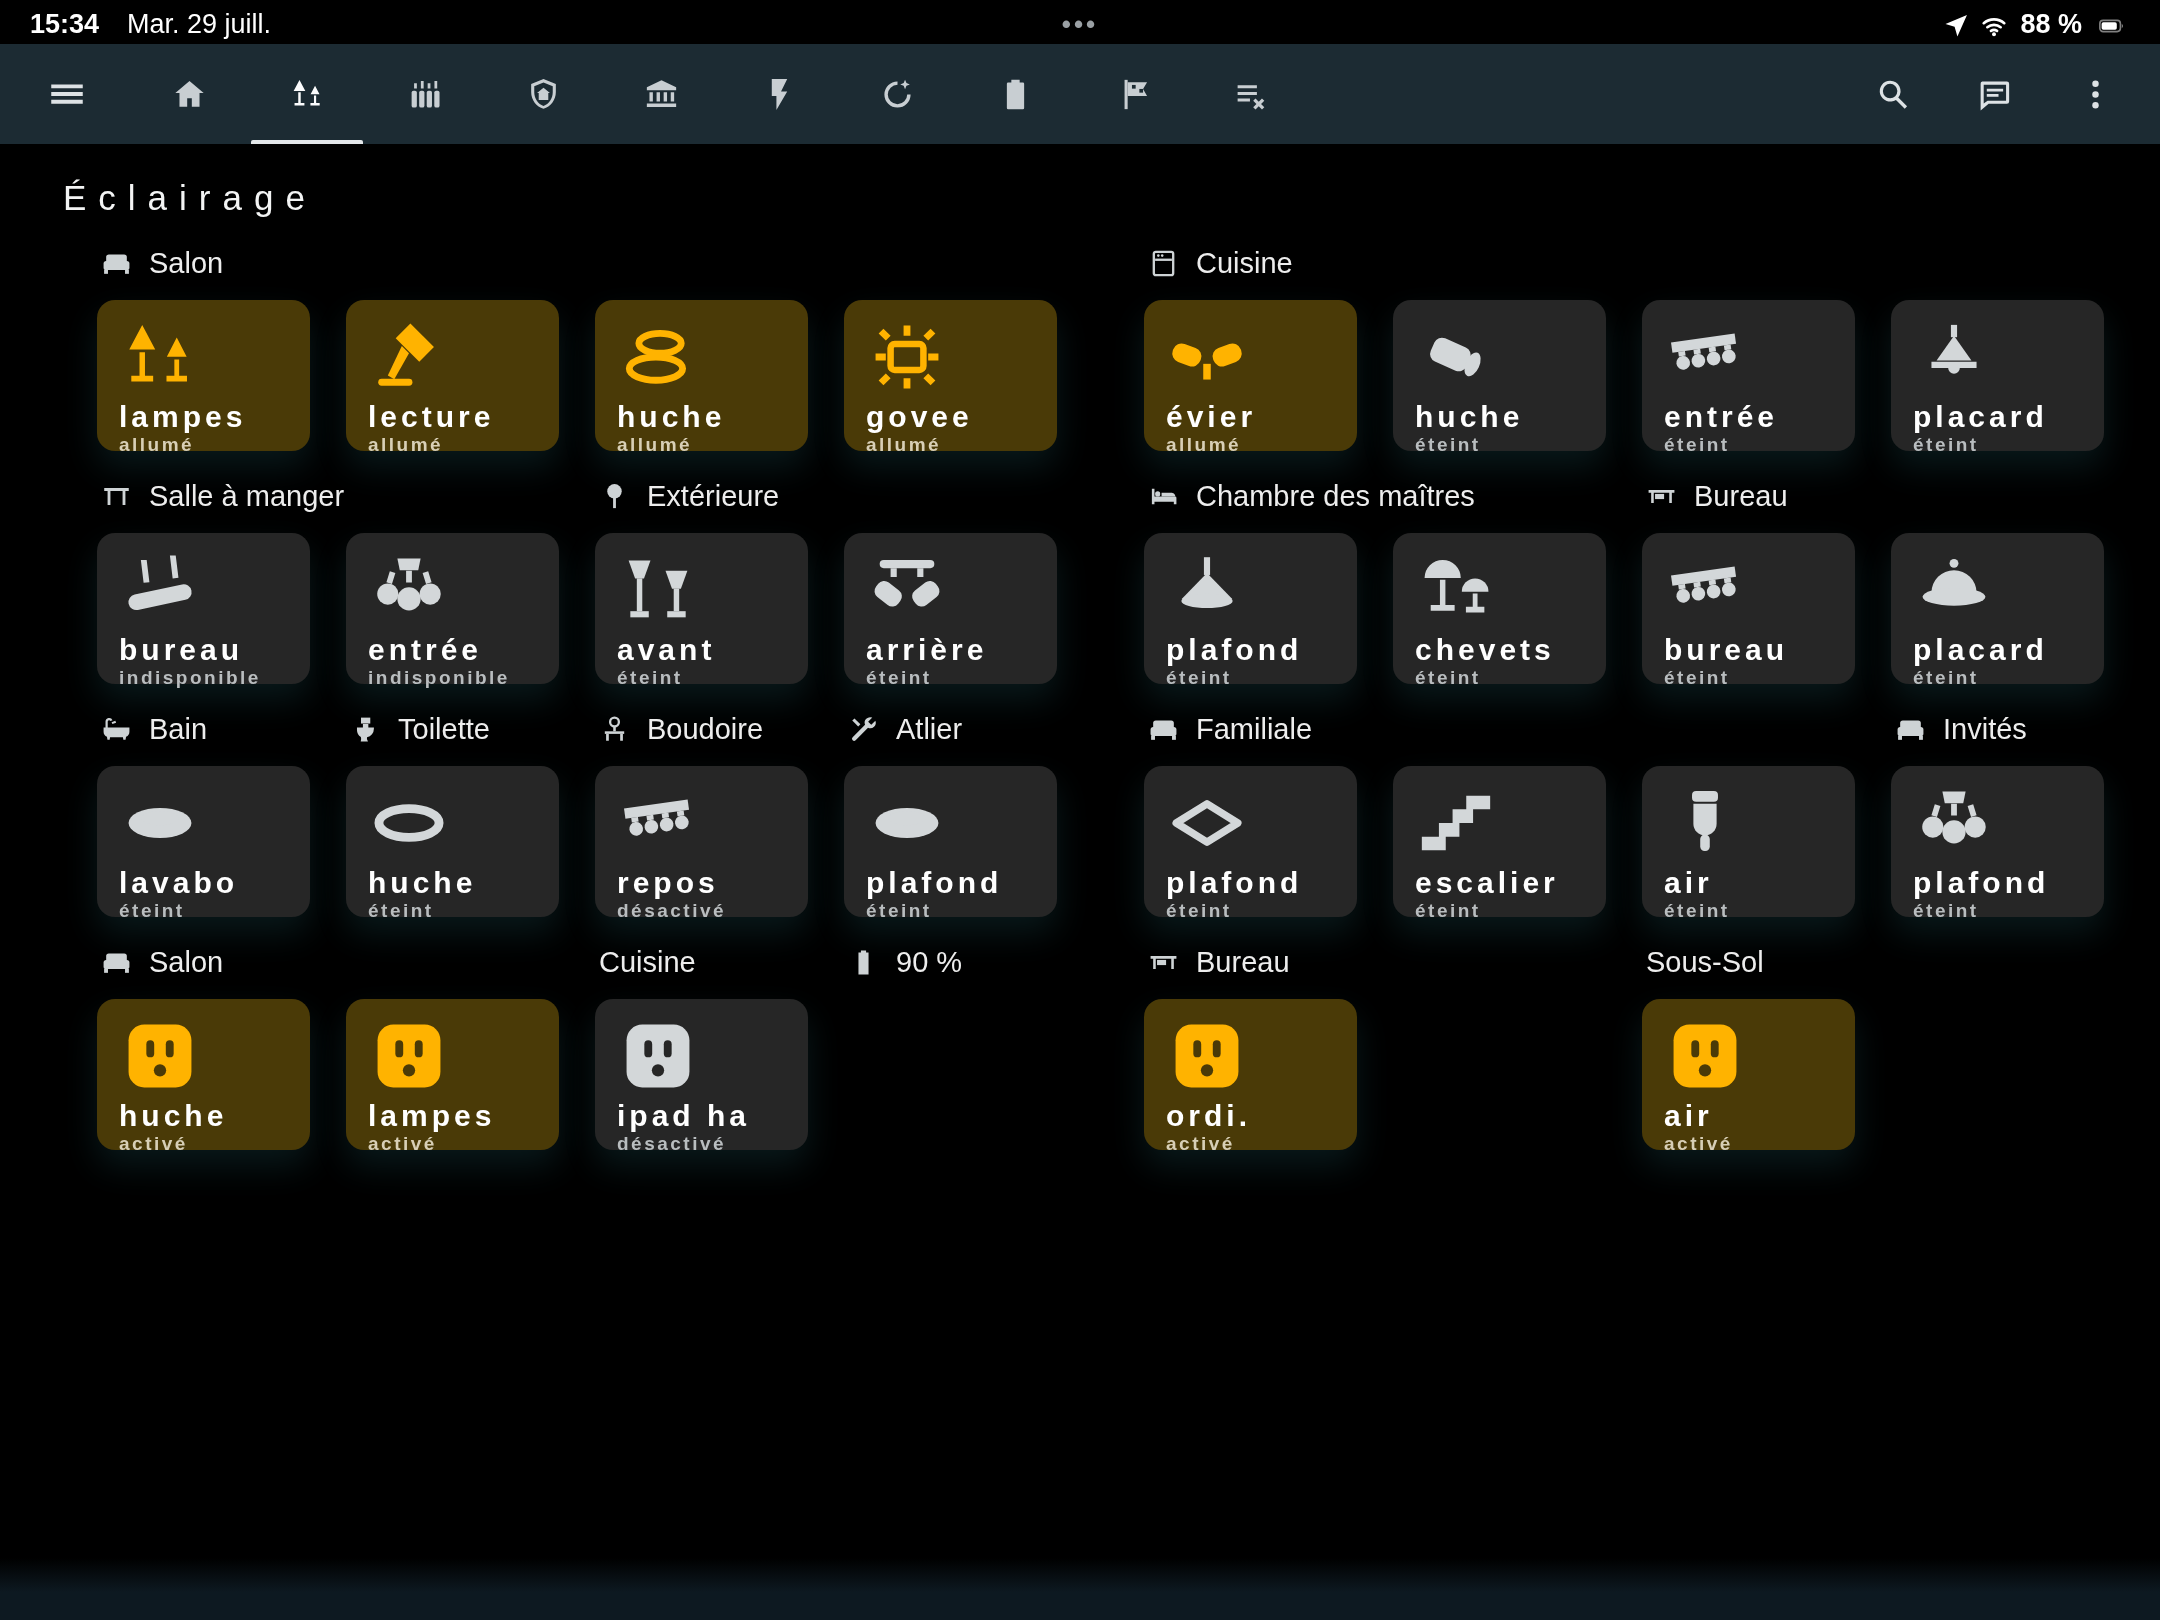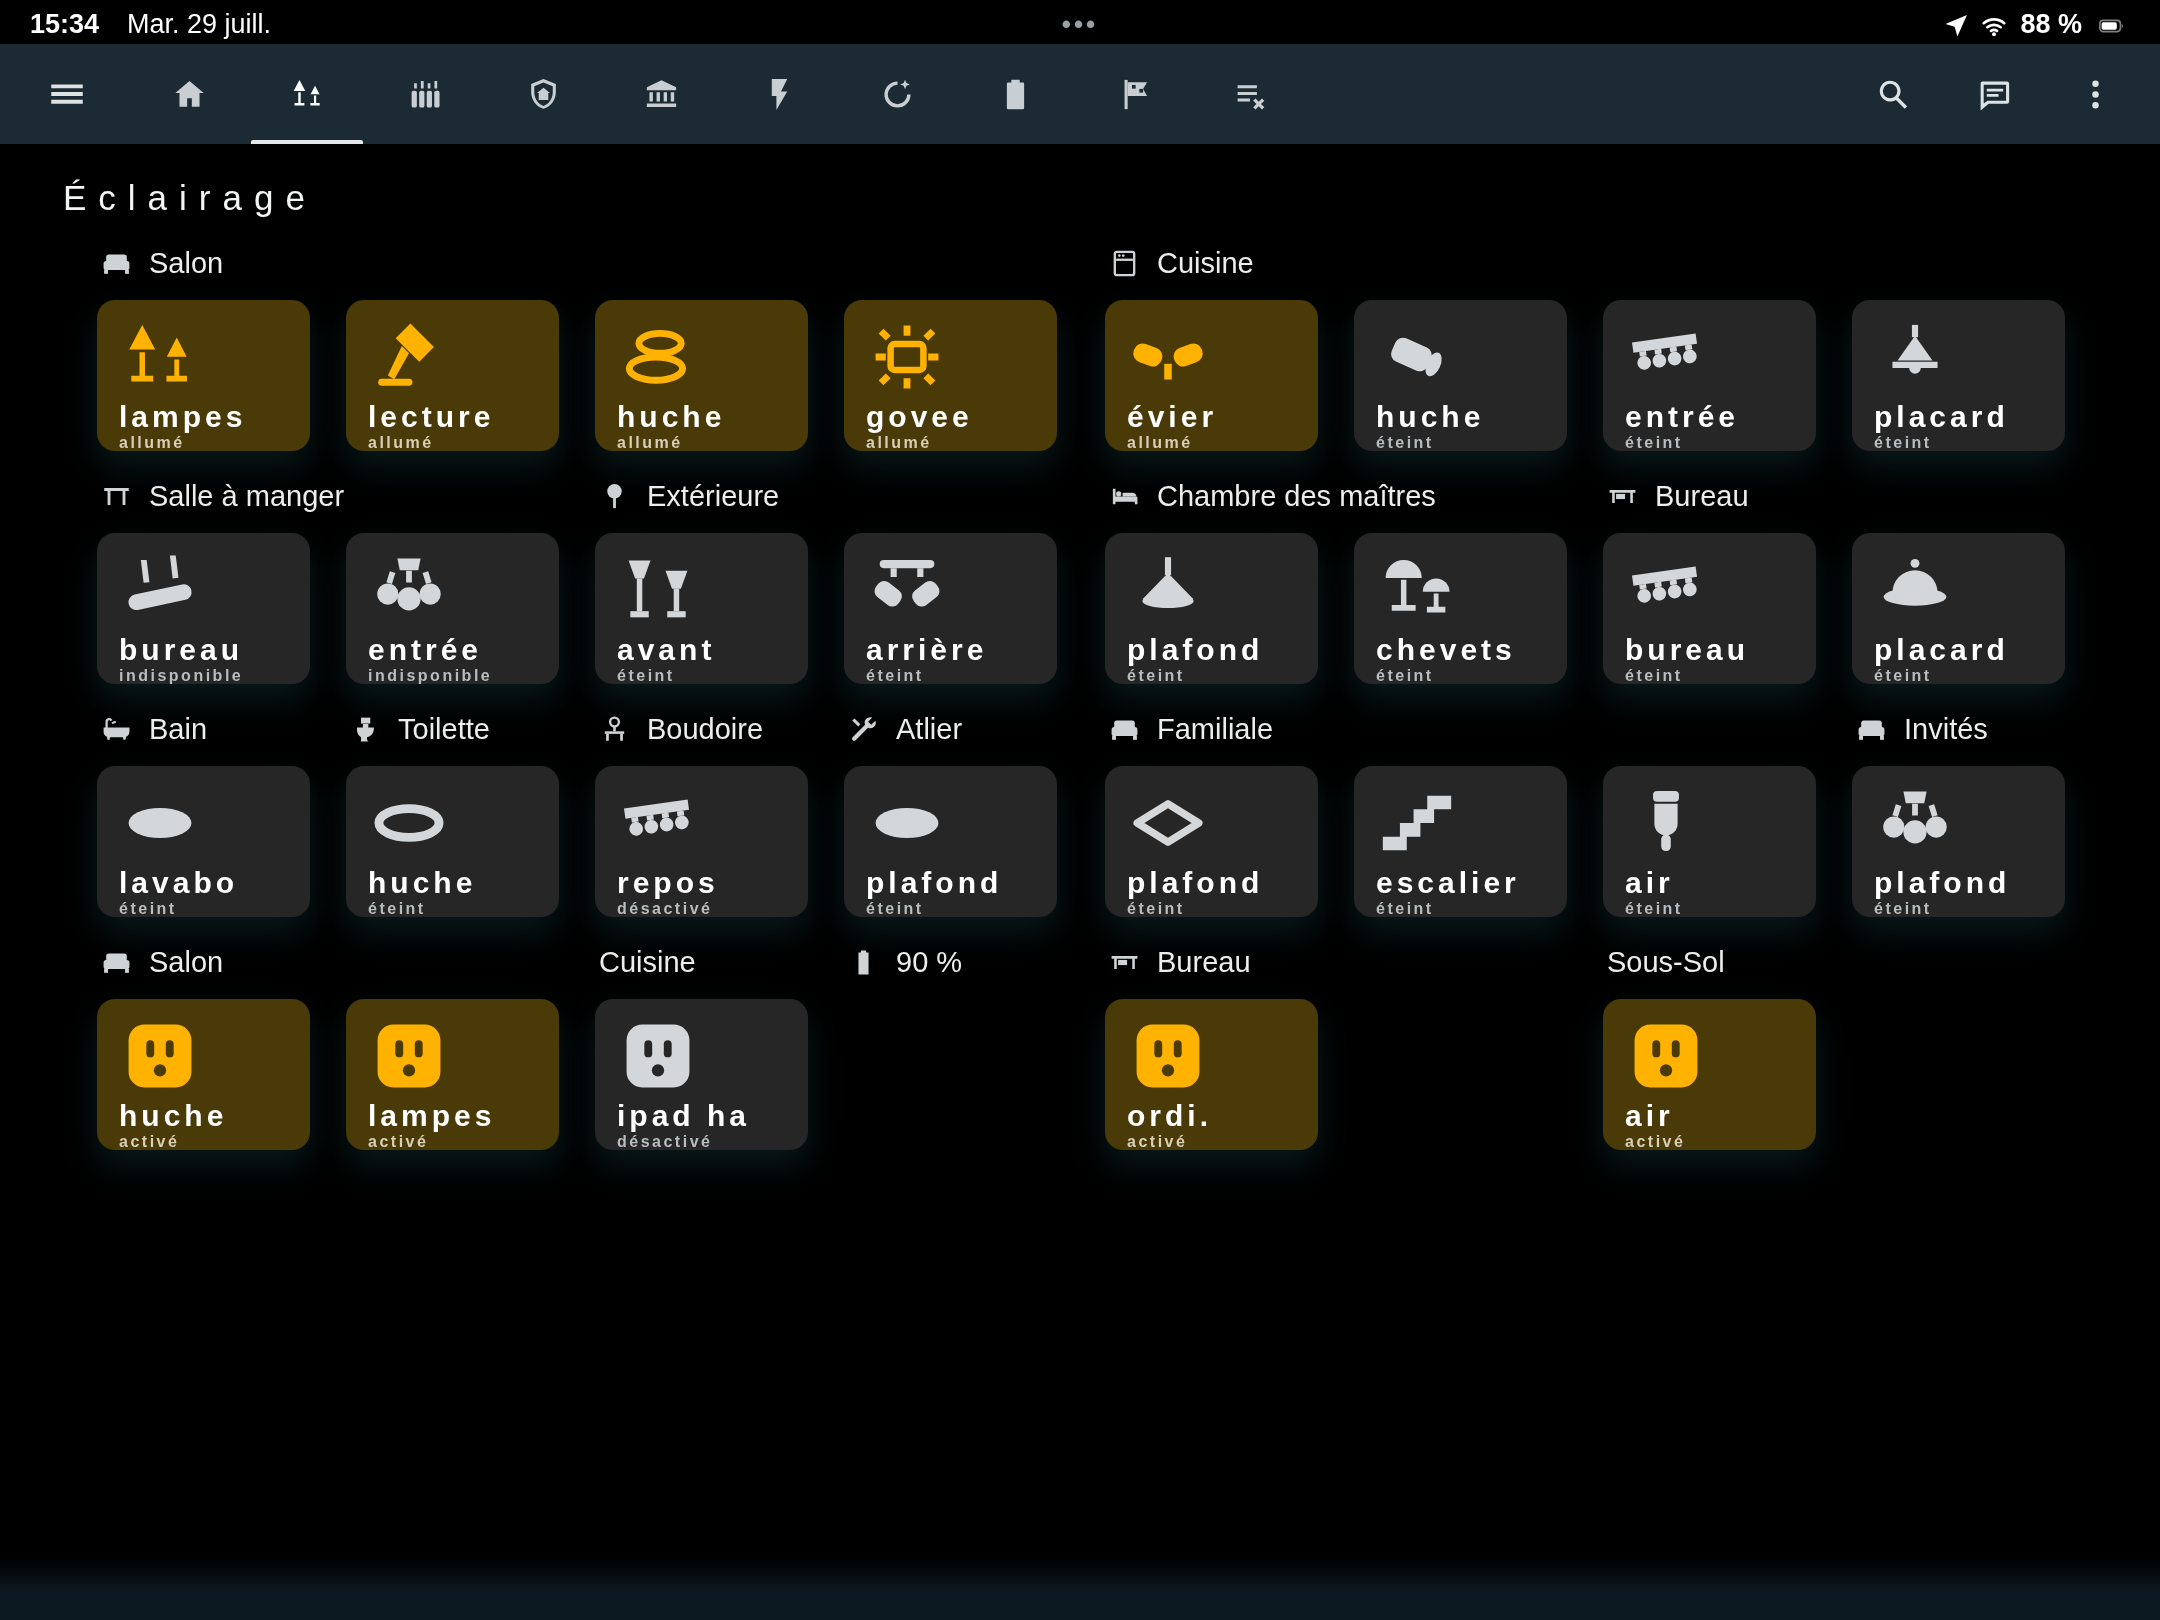--- a/index.html
+++ b/index.html
@@ -29,40 +29,40 @@
     background:var(--tab-underline,#e4e8ea);border-radius:2px 2px 0 0;}
   .tab .ic{width:37px;height:37px;}
   #toolbar-actions{margin-left:auto;display:flex;gap:64px;}
   #toolbar-actions .ic{width:37px;height:37px;}
   .cut{fill:var(--header-bg,#1c2b33);}
 
   
   #content{padding:4px 63px 0;box-sizing:border-box;}
   .section-title{font-size:35px;font-weight:500;letter-spacing:12px;color:#f3f4f4;margin:30px 0 10px;}
   .section-title:not(:first-child){margin-top:42px;}
-  .row{display:flex;gap:48px;margin-top:14px;align-items:flex-start;padding-left:34px;}
+  .row{display:flex;gap:87px;margin-top:14px;align-items:flex-start;padding-left:34px;}
   .half{display:flex;gap:36px;width:960px;}
   .group{display:flex;flex-direction:column;min-width:213px;}
   .group.spacer{visibility:hidden;}
   .group-head{height:62px;display:flex;align-items:center;gap:17px;margin-bottom:6px;padding-left:4px;}
   .group-head .ic{width:31px;height:31px;color:#ced3d5;flex:0 0 auto;}
   .group-name{font-size:29px;color:#ededed;white-space:nowrap;}
 
   .cards{display:flex;gap:36px;}
   .card{width:213px;height:151px;box-sizing:border-box;border-radius:18px;padding:16px 22px 20px;
     display:flex;flex-direction:column;cursor:pointer;
     box-shadow:0 16px 34px rgba(70,205,225,.12),0 4px 12px rgba(0,0,0,.55);}
   .card.off{background:var(--card-off-bg,#262626);--hole-color:var(--card-off-bg,#262626);}
   .card.on{background:var(--card-on-bg,#4a3a07);--hole-color:var(--card-on-bg,#4a3a07);}
   .card-icon{height:98px;display:flex;align-items:center;}
   .card-icon .ic{width:82px;height:82px;}
   .card.on .card-icon{color:var(--accent,#ffb300);}
   .card.off .card-icon{color:var(--icon-off,#d3d7d9);}
   .card-label{font-size:30px;font-weight:700;letter-spacing:4px;color:#fff;white-space:nowrap;margin-top:2px;}
-  .card-status{margin-top:auto;font-size:16px;font-weight:600;letter-spacing:2.5px;color:var(--text-secondary,#b9bdbf);white-space:nowrap;}
+  .card-status{margin-top:auto;font-size:19px;font-weight:600;letter-spacing:2.5px;color:var(--text-secondary,#b9bdbf);white-space:nowrap;}
   .card.on .card-status{color:#d8cfb6;}
   .hole{fill:var(--hole-color,#262626);}
 
   .bottom-band{position:absolute;left:0;bottom:0;width:100%;height:62px;
     background:linear-gradient(180deg,rgba(10,21,27,0) 0%,#0d1921 55%,#0d1921 100%);}
   .ic{display:block;}
 </style>
 </head>
 <body>
 

